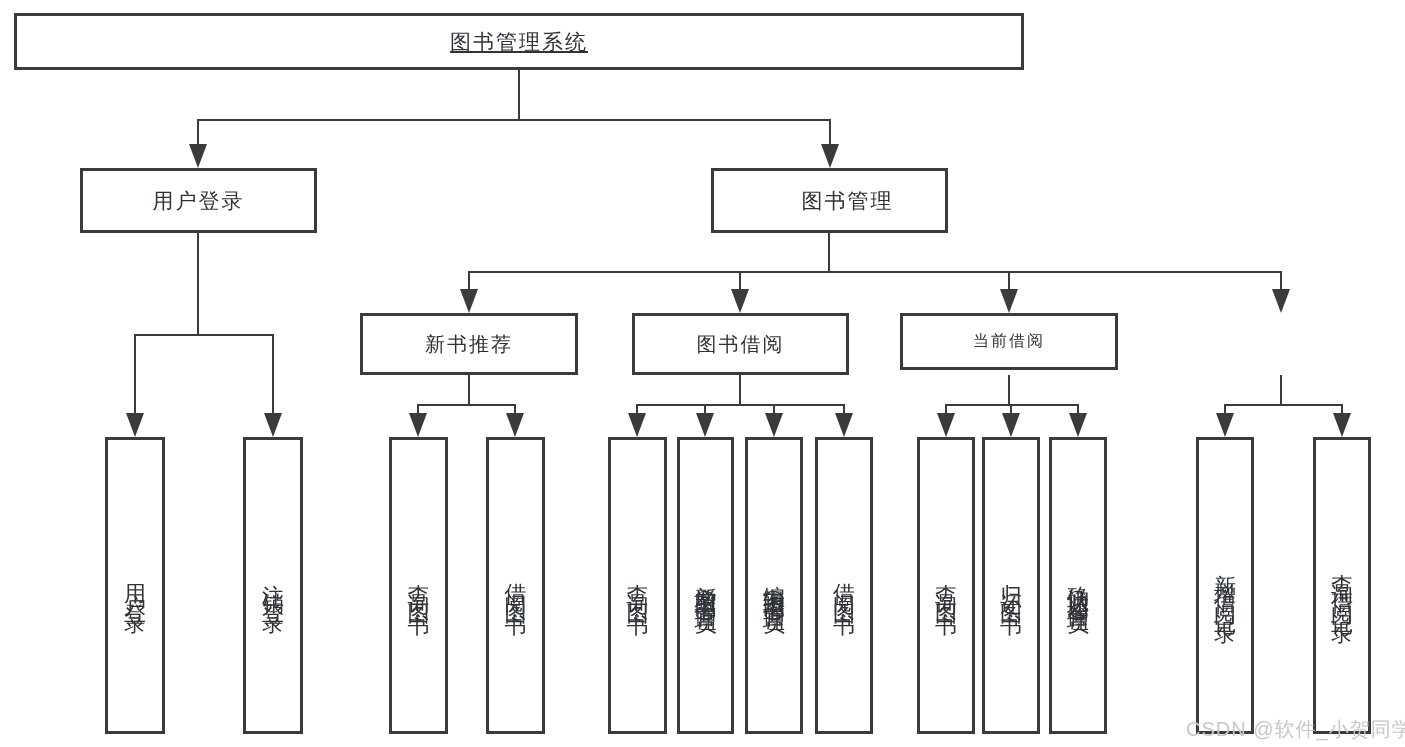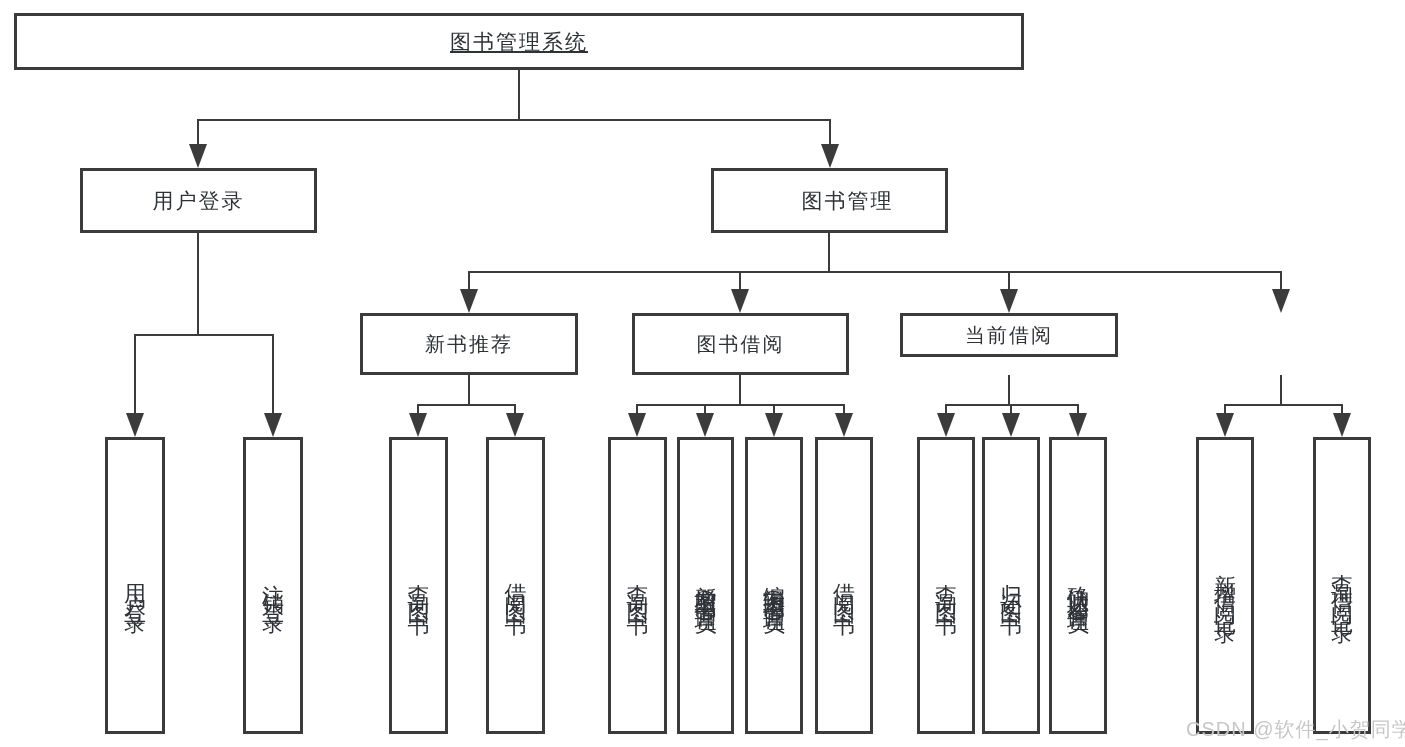--- a/index.html
+++ b/index.html
@@ -73,21 +73,21 @@
   <div class="hbox" style="left:14px; top:13px; width:1010px; height:57px;text-decoration:underline;">图书管理系统</div>
 
   <div class="hbox" style="left:80px; top:168px; width:237px; height:65px;">用户登录</div>
 
   <div class="hbox" style="left:711px; top:168px; width:237px; height:65px;padding-left:36px;">图书管理</div>
 
   <div class="hbox" style="left:360px; top:313px; width:218px; height:62px; font-size:20px;">新书推荐</div>
 
   <div class="hbox" style="left:632px; top:313px; width:217px; height:62px; font-size:20px;">图书借阅</div>
 
-  <div class="hbox" style="left:900px; top:313px; width:218px; height:44px; font-size:20px;">当前借阅</div>
+  <div class="hbox" style="left:900px; top:313px; width:218px; height:57px; font-size:16px;">当前借阅</div>
 
 
   <div class="vbox" style="left:105px; width:60px;">用户登录</div>
   <div class="vbox" style="left:243px; width:60px;">注销登录</div>
 
   <div class="vbox" style="left:389px; width:59px;">查询图书</div>
   <div class="vbox" style="left:486px; width:59px;">借阅图书</div>
 
   <div class="vbox" style="left:608px; width:59px;">查询图书</div>
   <div class="vbox long" style="left:677px; width:57px;">新增图书（管理员）</div>

